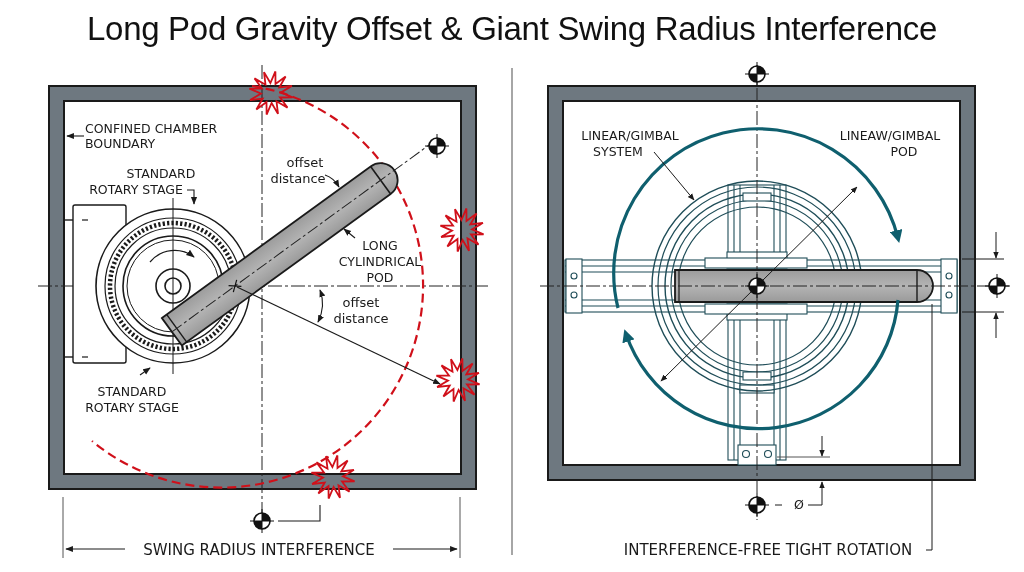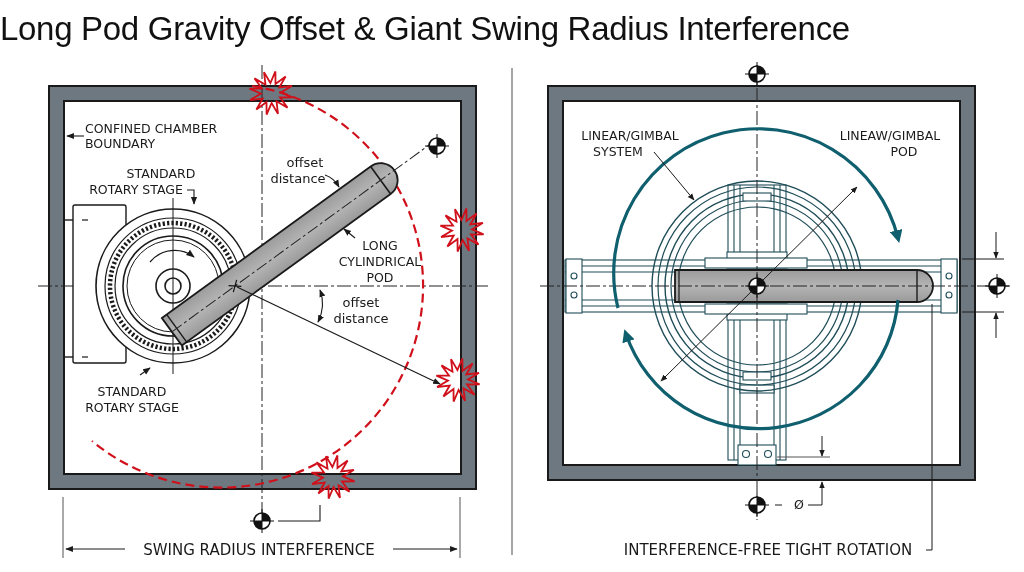--- a/index.html
+++ b/index.html
@@ -1,17 +1,17 @@
 <!DOCTYPE html>
 <html><head>
 <meta charset="utf-8">
 <style>
   html, body { margin: 0; padding: 0; background: #ffffff; }
   body { width: 1024px; height: 572px; overflow: hidden; position: relative; font-family: "Liberation Sans", sans-serif; }
-  #title { position: absolute; left: 0; top: 10px; width: 1024px; text-align: left; font-size: 33px; color: #111; letter-spacing: -0.3px; font-family: "Liberation Sans", sans-serif; }
+  #title { position: absolute; left: 0; top: 10px; width: 1024px; text-align: center; font-size: 33px; color: #111; letter-spacing: -0.3px; font-family: "Liberation Sans", sans-serif; }
   svg#diagram { position: absolute; left: 0; top: 0; }
   .lbl { font-family: "DejaVu Sans", sans-serif; font-size: 12.5px; fill: #1a1a1a; }
   .lbl-lc { font-family: "DejaVu Sans", sans-serif; font-size: 13px; fill: #1a1a1a; }
   .lbl-big { font-family: "DejaVu Sans", sans-serif; font-size: 15px; fill: #1a1a1a; }
 </style>
 </head>
 <body>
 
 <div id="title">Long Pod Gravity Offset &amp; Giant Swing Radius Interference</div>
 

